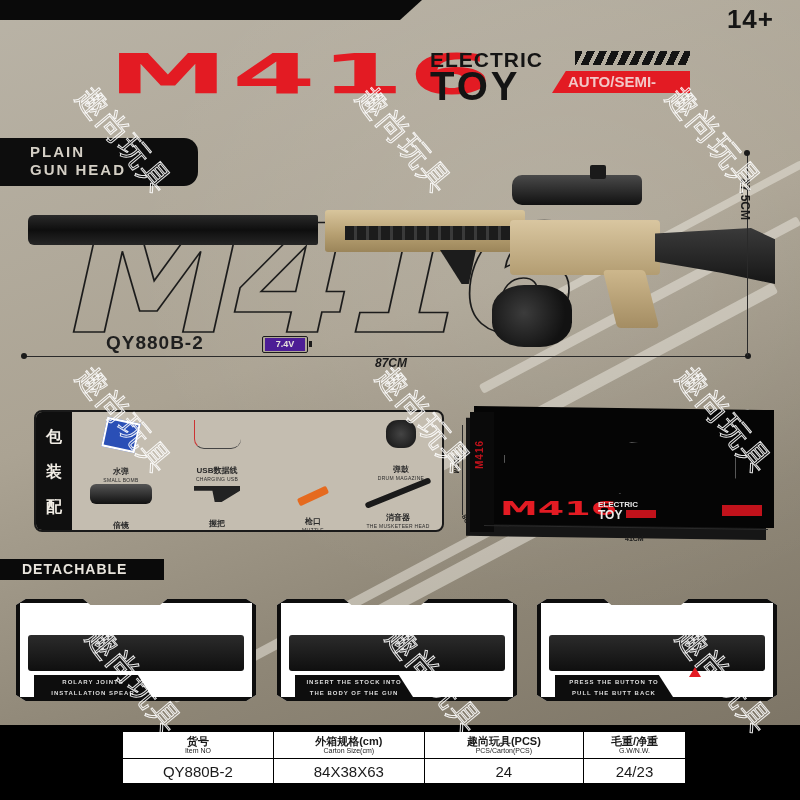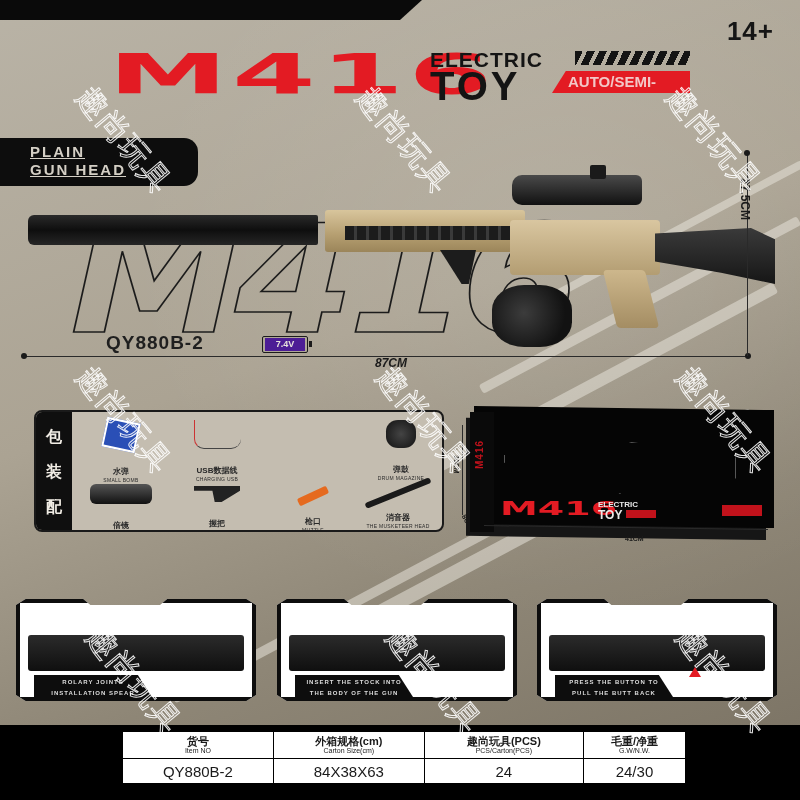--- a/index.html
+++ b/index.html
@@ -5,37 +5,37 @@
   html, body { margin:0; padding:0; }
   body { width:800px; height:800px; overflow:hidden; background:#000; font-family:"Liberation Sans", sans-serif; }
   .page { position:relative; width:800px; height:800px; background:#b0a999; overflow:hidden; }
   .top-bar { position:absolute; left:0; top:0; width:400px; height:20px; background:#0a0a0a; }
   .top-bar:after { content:""; position:absolute; right:-22px; top:0; border-top:20px solid #0a0a0a; border-right:22px solid transparent; }
   .bg-texture { position:absolute; left:0; top:0; width:800px; height:730px;
     background:
       radial-gradient(ellipse at 70% 35%, rgba(255,255,255,0.10), transparent 55%),
       linear-gradient(160deg, #b9b3a6 0%, #aba393 45%, #8e8676 75%, #7d7566 100%); }
   .splash { position:absolute; background:rgba(230,226,216,0.55); transform:rotate(-28deg); border-radius:3px; }
-  .age { position:absolute; right:26px; top:16px; font-weight:bold; font-size:26px; color:#151515; letter-spacing:1px; }
+  .age { position:absolute; right:26px; top:4px; font-weight:bold; font-size:26px; color:#151515; letter-spacing:1px; }
 
   .logo-m416 { position:absolute; left:108px; top:46px; font-family:"DejaVu Sans", sans-serif; font-weight:bold; font-size:56px; color:#e31b23; letter-spacing:2px; transform:scaleX(2.15); transform-origin:left top; line-height:1; }
   .logo-electric { position:absolute; left:430px; top:48px; font-weight:bold; font-size:21px; color:#141414; letter-spacing:1px; }
   .logo-toy { position:absolute; left:430px; top:64px; font-weight:bold; font-size:40px; color:#141414; letter-spacing:3px; }
   .stripes { position:absolute; left:575px; top:51px; width:115px; height:14px;
      background:repeating-linear-gradient(115deg, #141414 0 7px, transparent 7px 11px); }
   .auto-badge { position:absolute; left:552px; top:71px; width:138px; height:22px; background:#e31b23; clip-path:polygon(10% 0,100% 0,100% 100%,0 100%); }
   .auto-badge span { position:absolute; left:16px; top:2px; color:#f3c7c7; font-weight:bold; font-size:15px; font-family:"Liberation Sans Narrow","Liberation Sans",sans-serif; letter-spacing:0; }
 
   .crystal-badge { position:absolute; left:630px; top:108px; width:170px; height:38px; background:#0d0d0d; clip-path:polygon(18% 0,100% 0,100% 100%,0 100%); }
   .crystal-badge .l1, .crystal-badge .l2 { position:absolute; color:#a9a399; font-size:10px; font-weight:bold; letter-spacing:2px; }
   .crystal-badge .l1 { left:50px; top:6px; }
   .crystal-badge .l2 { left:30px; top:20px; }
 
   .plain-badge { position:absolute; left:0; top:138px; width:198px; height:48px; background:#0d0d0d; border-radius:0 14px 14px 0; }
-  .plain-badge .l1, .plain-badge .l2 { position:absolute; left:30px; color:#d4cfc5; font-weight:bold; font-size:15px; letter-spacing:2px;text-decoration:underline; }
+  .plain-badge .l1, .plain-badge .l2 { position:absolute; left:30px; color:#d4cfc5; font-weight:bold; font-size:15px; letter-spacing:2px; }
   .plain-badge .l1 { top:5px; }
   .plain-badge .l2 { top:23px; }
 
   .outline-m4 { position:absolute; left:70px; top:205px; font-family:"DejaVu Sans", sans-serif; font-style:italic; font-weight:bold; font-size:150px; color:transparent; -webkit-text-stroke:1.5px #1b1b1b; letter-spacing:-6px; transform:scaleX(1.15); transform-origin:left top; line-height:1; }
 
   
   .gun { position:absolute; left:0; top:0; width:800px; height:400px; }
   .silencer { position:absolute; left:28px; top:215px; width:290px; height:30px; background:linear-gradient(#2a2a2a,#0e0e0e 50%,#262626); border-radius:6px 2px 2px 6px; }
   .handguard { position:absolute; left:325px; top:210px; width:200px; height:42px; background:linear-gradient(#d8c59c,#b59e70 60%,#9b855a); border-radius:3px; }
   .rail { position:absolute; left:345px; top:226px; width:180px; height:14px; background:repeating-linear-gradient(90deg,#1c1c1c 0 9px,#3a3a3a 9px 12px); }
@@ -215,20 +215,23 @@
   <div class="box-side-text">M416</div>
   <div class="box-gun"></div>
   <div class="box-logo">M416</div>
   <div class="box-electric">ELECTRIC</div>
   <div class="box-toy">TOY</div>
   <div class="box-auto"></div>
   <div class="box-badge"></div>
   <div class="box-dim-w"></div>
   <div class="box-dim-w-label">41CM</div>
 
+  <div class="detach-badge">
+      <span>DETACHABLE</span>
+    </div>
 
   <div class="step" style="left:16px;">
     <div class="step-gun"></div>
     <div class="step-cap">
       <span>ROLARY JOINTS</span>
       <span>INSTALLATION SPEAR</span>
     </div>
   </div>
   <div class="step" style="left:277px;">
     <div class="step-gun"></div>
@@ -264,21 +267,21 @@
           </td>
       <td>
             <div class="cn">毛重/净重</div>
             <div class="en">G.W/N.W.</div>
           </td>
     </tr>
     <tr class="v">
       <td>QY880B-2</td>
       <td>84X38X63</td>
       <td>24</td>
-      <td>24/30</td>
+      <td>24/23</td>
     </tr>
   </tbody>
     </table>
 
   <div class="wm" style="left:60px;top:120px;">趣尚玩具</div>
   <div class="wm" style="left:340px;top:120px;">趣尚玩具</div>
   <div class="wm" style="left:650px;top:120px;">趣尚玩具</div>
   <div class="wm" style="left:60px;top:400px;">趣尚玩具</div>
   <div class="wm" style="left:360px;top:400px;">趣尚玩具</div>
   <div class="wm" style="left:660px;top:400px;">趣尚玩具</div>

